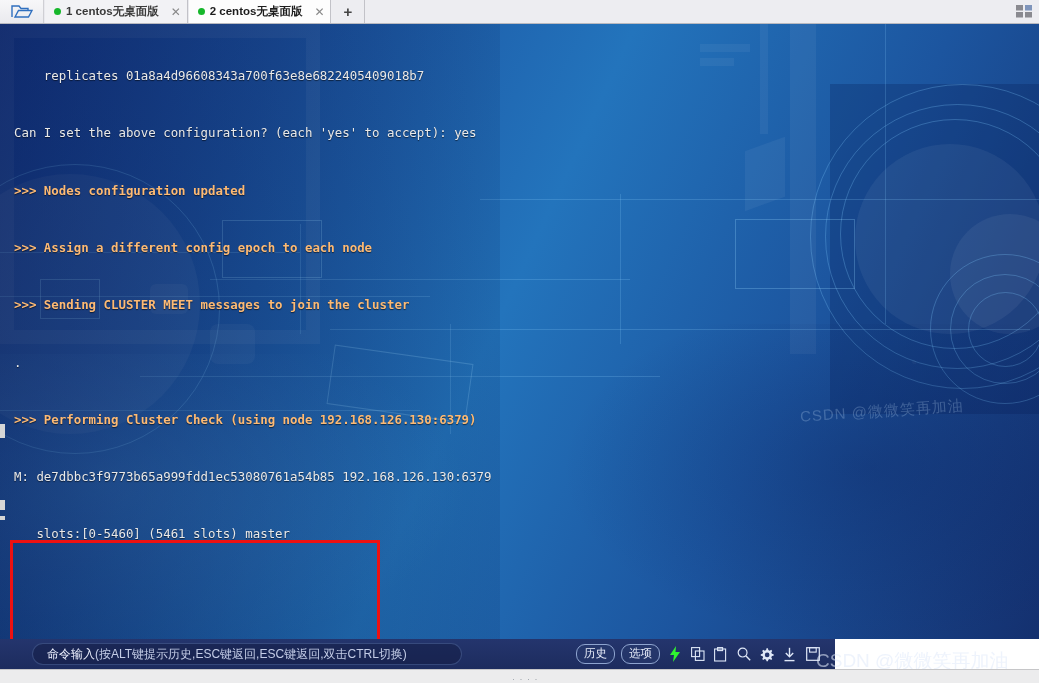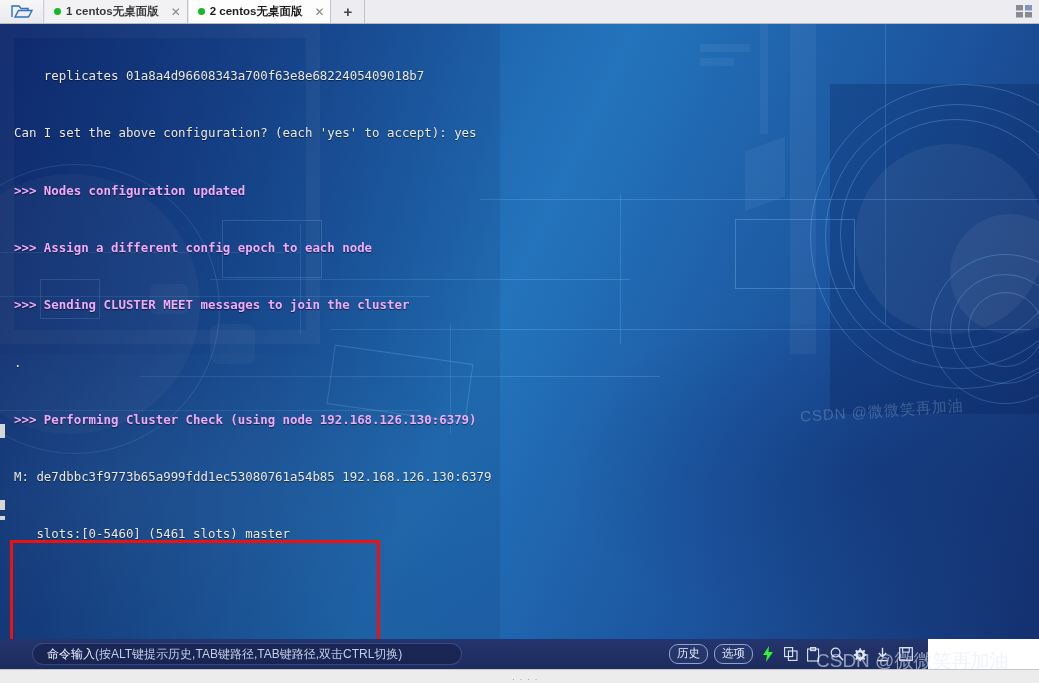--- a/index.html
+++ b/index.html
@@ -99,21 +99,21 @@
     width: 1039px; height: 615px;
     padding: 4px 0 0 14px;
     font-family: "DejaVu Sans Mono", "Liberation Mono", monospace;
     font-size: 12.4px;
     line-height: 19.1px;
     color: #e9e9e9;
     white-space: pre;
     text-shadow: 0 1px 1px rgba(0,0,0,0.55);
   }
   #term .ln { height: 19.1px; }
-  #term .b  { font-weight: bold; color: #f0abfc; }
+  #term .b  { font-weight: bold; color: #fdba74; }
 
   
   #redbox {
     position: absolute;
     left: 10px; top: 516px; width: 370px; height: 106px;
     border: 3px solid #ee1111;
     pointer-events: none;
   }
 
   
@@ -128,21 +128,21 @@
     position: absolute; left: 800px; top: 378px;
     font-size: 15px; color: rgba(190,215,245,0.26);
     font-family: "Liberation Sans", sans-serif;
     letter-spacing: 1px; transform: rotate(-4deg);
     pointer-events: none; white-space: nowrap;
   }
 
   
   #statusbar {
     position: absolute; left: 0; top: 639px;
-    width: 928px; height: 30px;
+    width: 835px; height: 30px;
     background: linear-gradient(#24356d, #1d2c5e);
     display: flex; align-items: center;
   }
   #cmdinput {
     margin-left: 32px;
     height: 22px; min-width: 430px;
     background: rgba(20,30,70,0.55);
     border: 1px solid rgba(110,140,200,0.35);
     border-radius: 11px;
     display: flex; align-items: center;
@@ -315,21 +315,21 @@
 
 <div id="scrollrail">
   <div class="stick" style="top:400px; height:14px;"></div>
   <div class="stick" style="top:476px; height:10px;"></div>
   <div class="stick" style="top:492px; height:4px;"></div>
 </div>
 
 <div id="statusbar">
   <div id="cmdinput">
     <span class="ph-strong">命令输入</span>
-      <span class="ph-dim"> (按ALT键提示历史,TAB键路径,TAB键路径,双击CTRL切换)</span>
+      <span class="ph-dim"> (按ALT键提示历史,ESC键返回,ESC键返回,双击CTRL切换)</span>
   </div>
 
   <div id="sb-right">
     <div class="sbbtn">历史</div>
     <div class="sbbtn">选项</div>
 
     <div class="sbicon">
       <svg width="10" height="16" viewBox="0 0 10 16">
         <path d="M6 0 L0 9 H4 L3 16 L10 6 H5.5 Z" fill="#2ff42f"></path>
       </svg>

